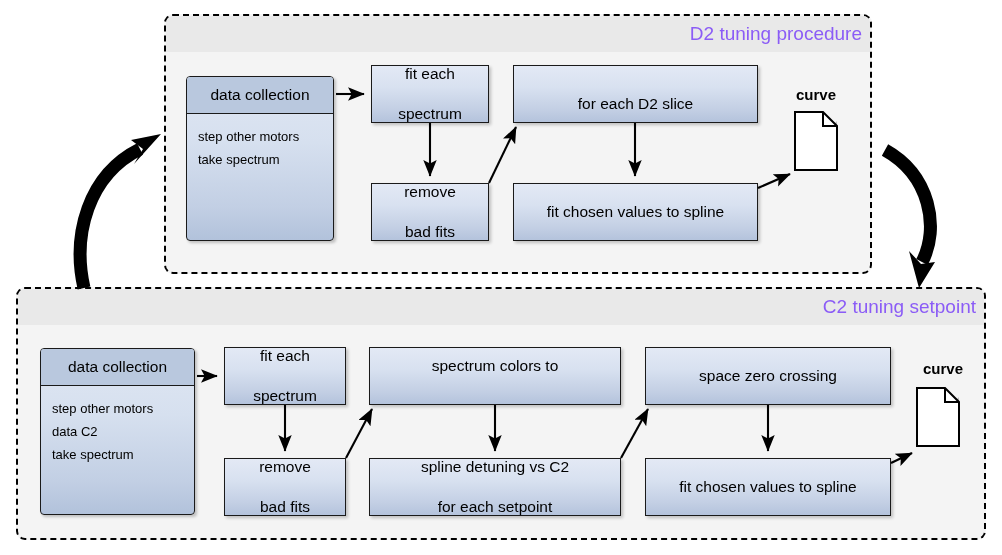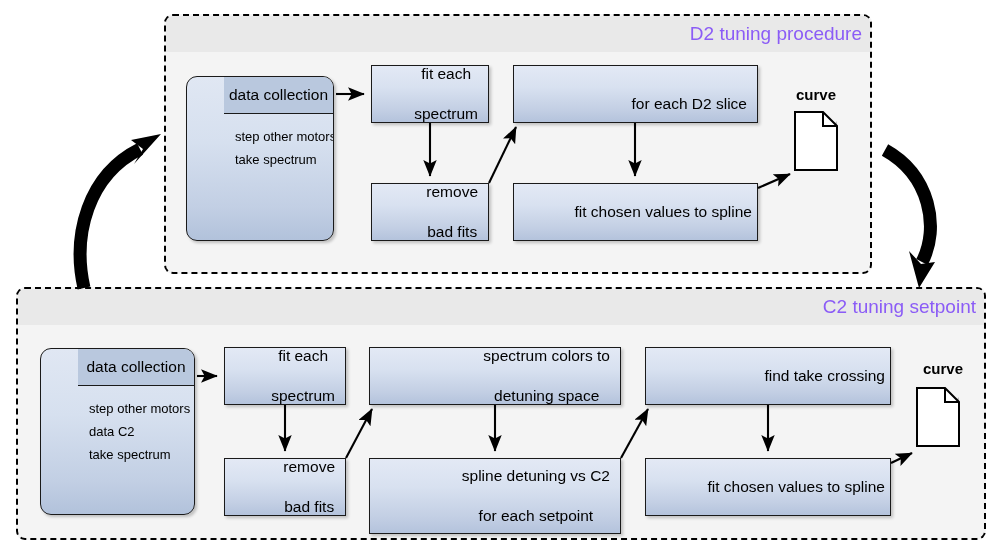--- a/index.html
+++ b/index.html
@@ -11,30 +11,30 @@
   .panel{position:absolute;border:2px dashed #000;border-radius:9px;
          background:#f4f4f4;box-sizing:border-box;}
   .panel-head{position:absolute;left:0;top:0;right:0;height:36px;
               background:#e9e9e9;border-radius:7px 7px 0 0;}
   .panel-title{position:absolute;right:8px;top:4px;font-size:19px;
                line-height:28px;color:#8b5cf6;white-space:nowrap;}
 
   
   .box{position:absolute;box-sizing:border-box;border:1.4px solid #1a1a1a;
        background:linear-gradient(180deg,#e3e9f5 0%,#d8e1f0 38%,#c3cfe4 78%,#b4c3dc 100%);
-       display:flex;align-items:center;justify-content:flex-end;text-align:center;
+       display:flex;align-items:center;justify-content:center;text-align:center;
        font-size:15.5px;line-height:20px;color:#000;
        box-shadow:2px 2px 3px rgba(0,0,0,.22);}
   .box span{display:block;padding:0 5px;}
 
   
   .dc{position:absolute;box-sizing:border-box;border:1.4px solid #1a1a1a;
-      border-radius:11px;overflow:hidden;
+      border-radius:4px;overflow:hidden;
       background:linear-gradient(180deg,#e0e7f3 0%,#d6e0ef 40%,#c2cfe4 80%,#b2c2db 100%);
-      box-shadow:2px 2px 3px rgba(0,0,0,.22);padding-left:37px;}
+      box-shadow:2px 2px 3px rgba(0,0,0,.22);}
   .dc-head{height:36px;background:#b9c8de;border-bottom:1.6px solid #1a1a1a;
            display:flex;align-items:center;justify-content:center;
            font-size:15.5px;color:#000;}
   .dc-body{padding:11px 0 0 11px;font-size:13px;line-height:23px;color:#000;}
   .dc-body div{white-space:nowrap;}
 
   
   .doc-wrap{position:absolute;}
   .doc-label{position:absolute;font-size:15px;font-weight:bold;white-space:nowrap;
              text-align:center;}
@@ -118,33 +118,32 @@
   <div class="box" style="left:224px;top:458px;width:122px;height:58px;">
     <span>
       <span>remove</span><br>
       <span>bad fits</span>
     </span>
   </div>
 
   <div class="box" style="left:369px;top:347px;width:252px;height:58px;">
     <span>
       <span>spectrum colors to</span><br>
-      <span>detuning space</span>
     </span>
   </div>
 
-  <div class="box" style="left:369px;top:458px;width:252px;height:76px;">
+  <div class="box" style="left:369px;top:458px;width:252px;height:58px;">
     <span>
       <span>spline detuning vs C2</span><br>
       <span>for each setpoint</span>
     </span>
   </div>
 
   <div class="box" style="left:645px;top:347px;width:246px;height:58px;">
-    <span>find take crossing</span>
+    <span>space zero crossing</span>
   </div>
 
   <div class="box" style="left:645px;top:458px;width:246px;height:58px;">
     <span>fit chosen values to spline</span>
   </div>
 
   <div class="doc-label" style="left:913px;top:360px;width:60px;">curve</div>
   <div class="doc-wrap" style="left:915px;top:386px;width:46px;height:62px;">
     <svg width="50" height="66" viewBox="0 0 50 66">
       <path d="M3 50 L41 50 L41 8 Z" fill="rgba(0,0,0,.22)" transform="translate(3,3)"></path>

